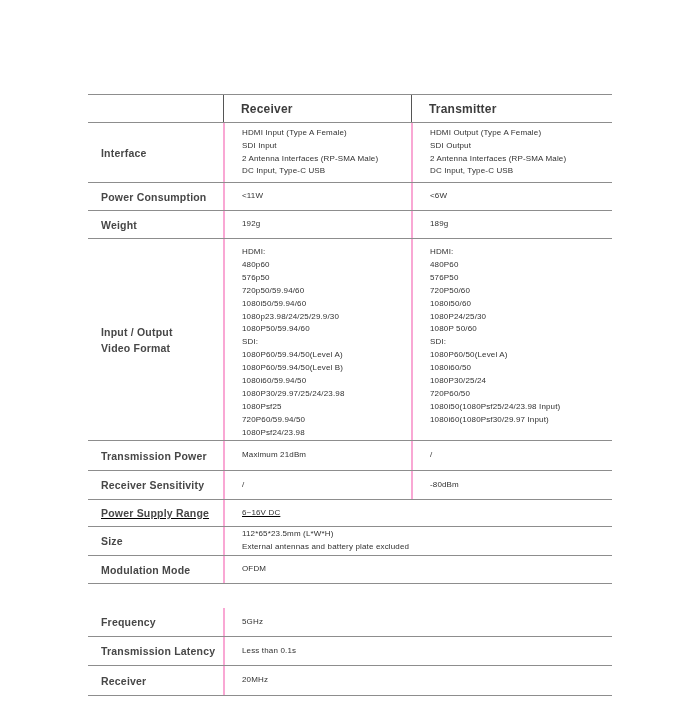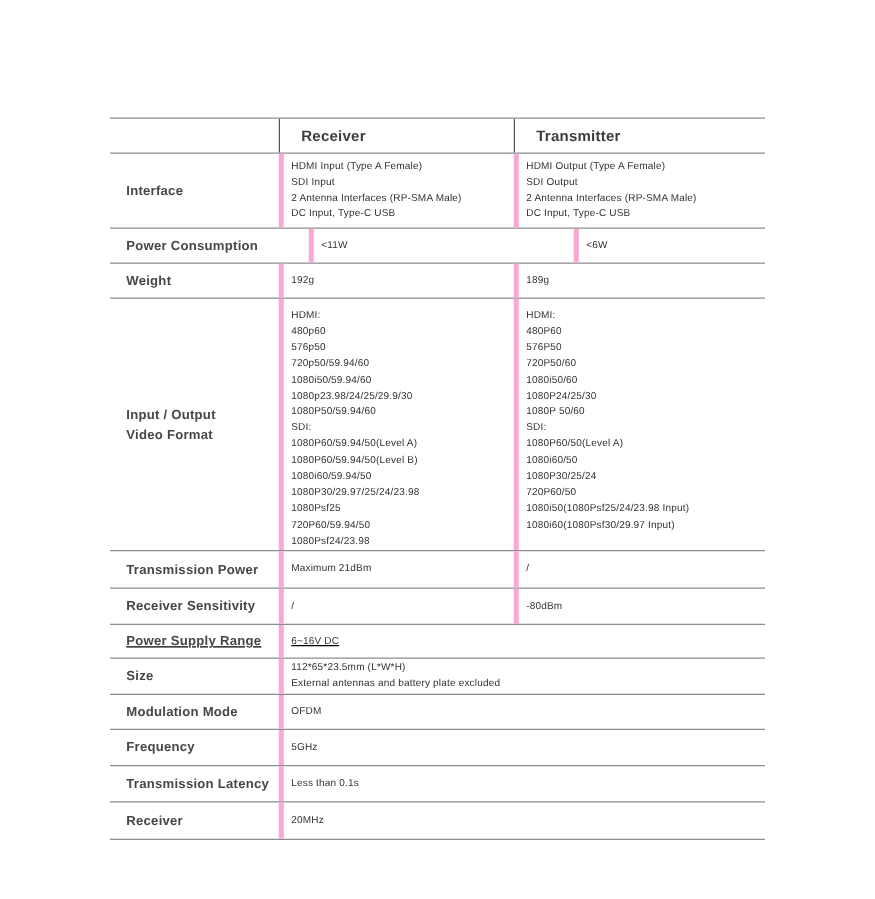--- a/index.html
+++ b/index.html
@@ -17,29 +17,29 @@
     border-top: 1px solid #8d8d8d;
   }
   .row {
     display: grid;
     grid-template-columns: 135px 188px 201px;
     border-bottom: 1px solid #8d8d8d;
   }
   
   .h-header   { height: 28px; }
   .h-interface{ height: 60px; }
-  .h-power    { height: 28px; gap: 24px; }
+  .h-power    { height: 28px; }
   .h-weight   { height: 28px; }
   .h-video    { height: 202px; }
   .h-txpwr    { height: 30px; }
   .h-rxsens   { height: 29px; }
   .h-psr      { height: 27px; text-decoration: underline; }
   .h-size     { height: 29px; }
   .h-mod      { height: 28px; }
-  .h-freq     { height: 29px; }
+  .h-freq     { height: 29px; margin-top: 24px; }
   .h-latency  { height: 29px; }
   .h-bw       { height: 30px; }
 
   .cell-label {
     display: flex; align-items: center;
     padding-left: 13px;
     font-size: 10.5px; font-weight: bold;
     color: #474747;
     letter-spacing: 0.2px;
     white-space: pre-line;
@@ -48,27 +48,27 @@
   .cell-header {
     display: flex; align-items: center;
     padding-left: 17px;
     font-size: 12px; font-weight: bold;
     color: #3d3d3d;
     letter-spacing: 0.2px;
     border-left: 1px solid #555555;
   }
   .cell-value {
     display: flex; align-items: center;
-    padding-left: 6px; padding-right: 6px;
+    padding-left: 17px; padding-right: 6px;
     font-size: 8px;
     color: #313131;
     letter-spacing: 0.15px;
     white-space: pre-line;
     line-height: 12.9px;
-    border-left: 4px solid #f9a8d4;
+    border-left: 2px solid #f9a8d4;
   }
   .span2 { grid-column: 2 / 4; }
   .row-video .cell-value {
     align-items: flex-start;
     padding-top: 7px;
   }
 </style>
 </head>
 <body>
 

